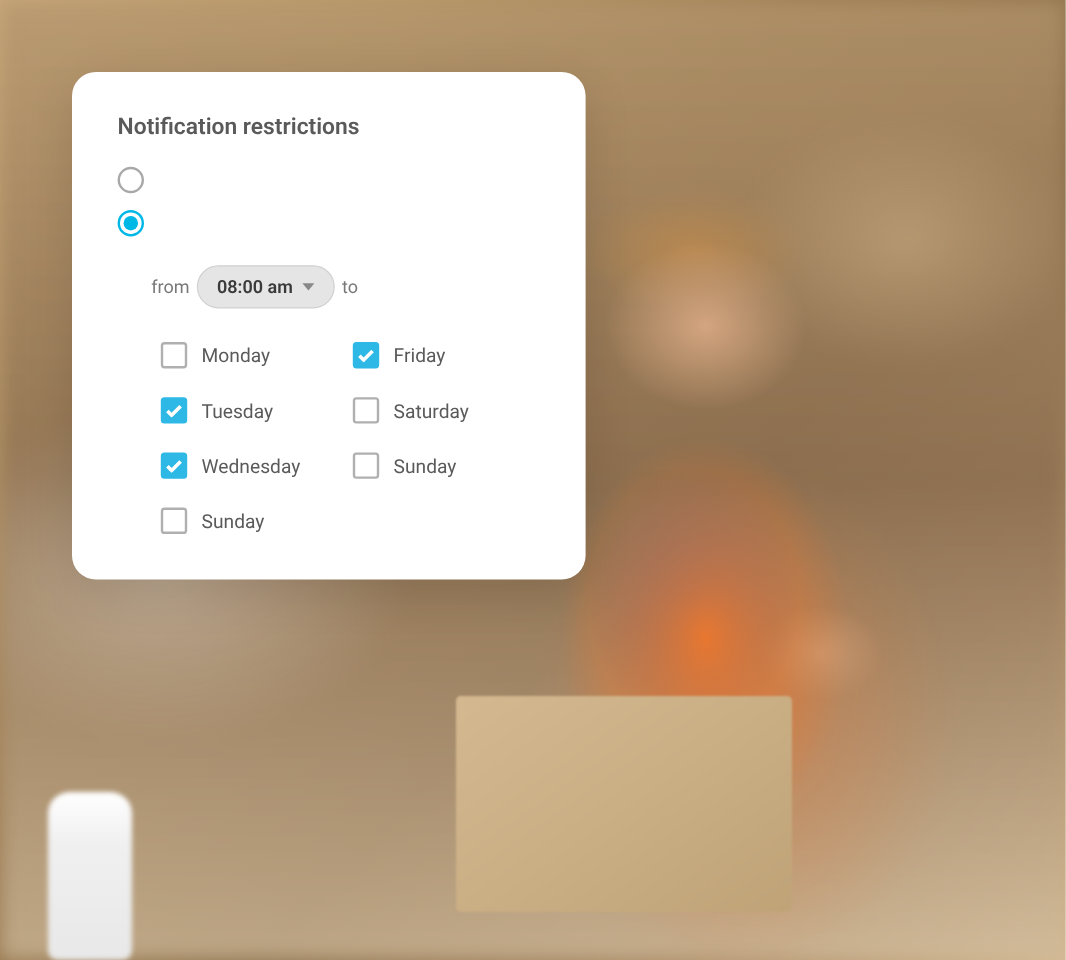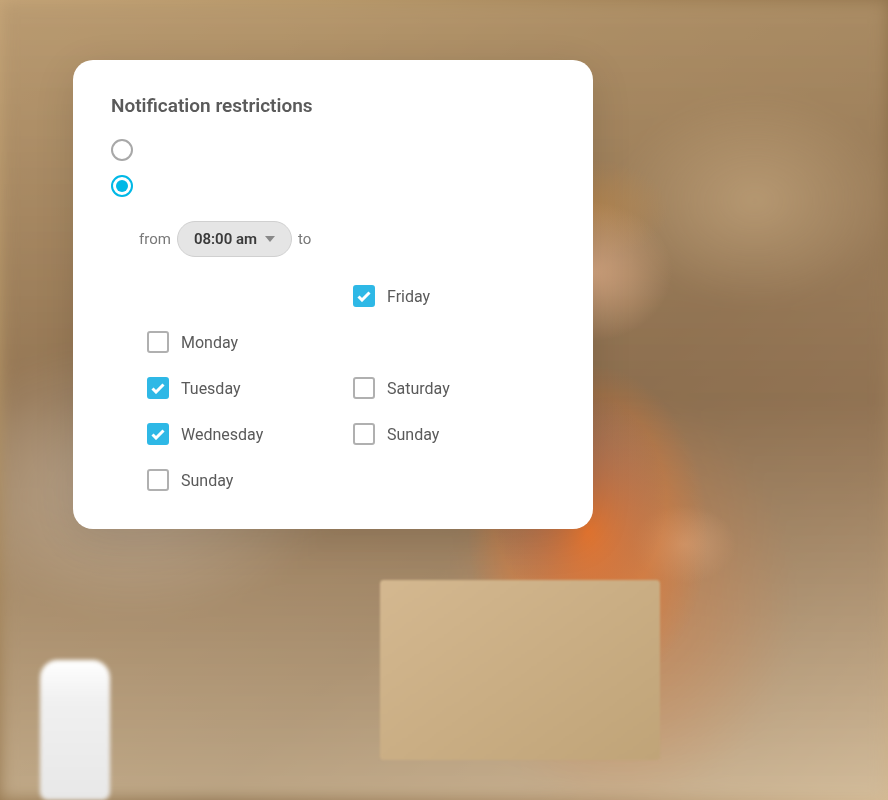--- a/index.html
+++ b/index.html
@@ -51,23 +51,23 @@
       left: 40px;
       width: 70px;
       height: 140px;
       background: linear-gradient(to bottom, #fff 0%, #f0f0f0 30%, #e8e8e8);
       border-radius: 18px 18px 8px 8px;
       filter: blur(2px);
     }
 
     .card {
       position: absolute;
-      left: 73px;
+      left: 60px;
       top: 60px;
-      width: 520px;
+      width: 428px;
       background: #fff;
       border-radius: 20px;
       padding: 34px 54px 38px 38px;
       box-shadow: 0 10px 40px rgba(0,0,0,0.12);
     }
     .card h2 {
       font-size: 19px;
       font-weight: 600;
       color: #5a5a5a;
       margin-bottom: 22px;
@@ -195,35 +195,35 @@
   <div class="time-row">
     <span class="time-label">from</span>
     <span class="time-pill">
       <span>08:00 am</span>
       <span class="chevron"></span>
     </span>
     <span class="time-label">to</span>
   </div>
 
   <div class="days">
+    <div class="day-row col1">
+      <span class="checkbox">
+        
+      </span>
+      <span class="day-label">Monday</span>
+    </div>
     <div class="day-row col2">
       <span class="checkbox checked">
         <svg class="check-icon" width="14" height="11" viewBox="0 0 14 11">
             <polyline points="1.5,5.5 5,9 12.5,1.5"></polyline>
           </svg>
       </span>
       <span class="day-label">Friday</span>
     </div>
     <div class="day-row col1">
-      <span class="checkbox">
-        
-      </span>
-      <span class="day-label">Monday</span>
-    </div>
-    <div class="day-row col1">
       <span class="checkbox checked">
         <svg class="check-icon" width="14" height="11" viewBox="0 0 14 11">
             <polyline points="1.5,5.5 5,9 12.5,1.5"></polyline>
           </svg>
       </span>
       <span class="day-label">Tuesday</span>
     </div>
     <div class="day-row col2">
       <span class="checkbox">
         

